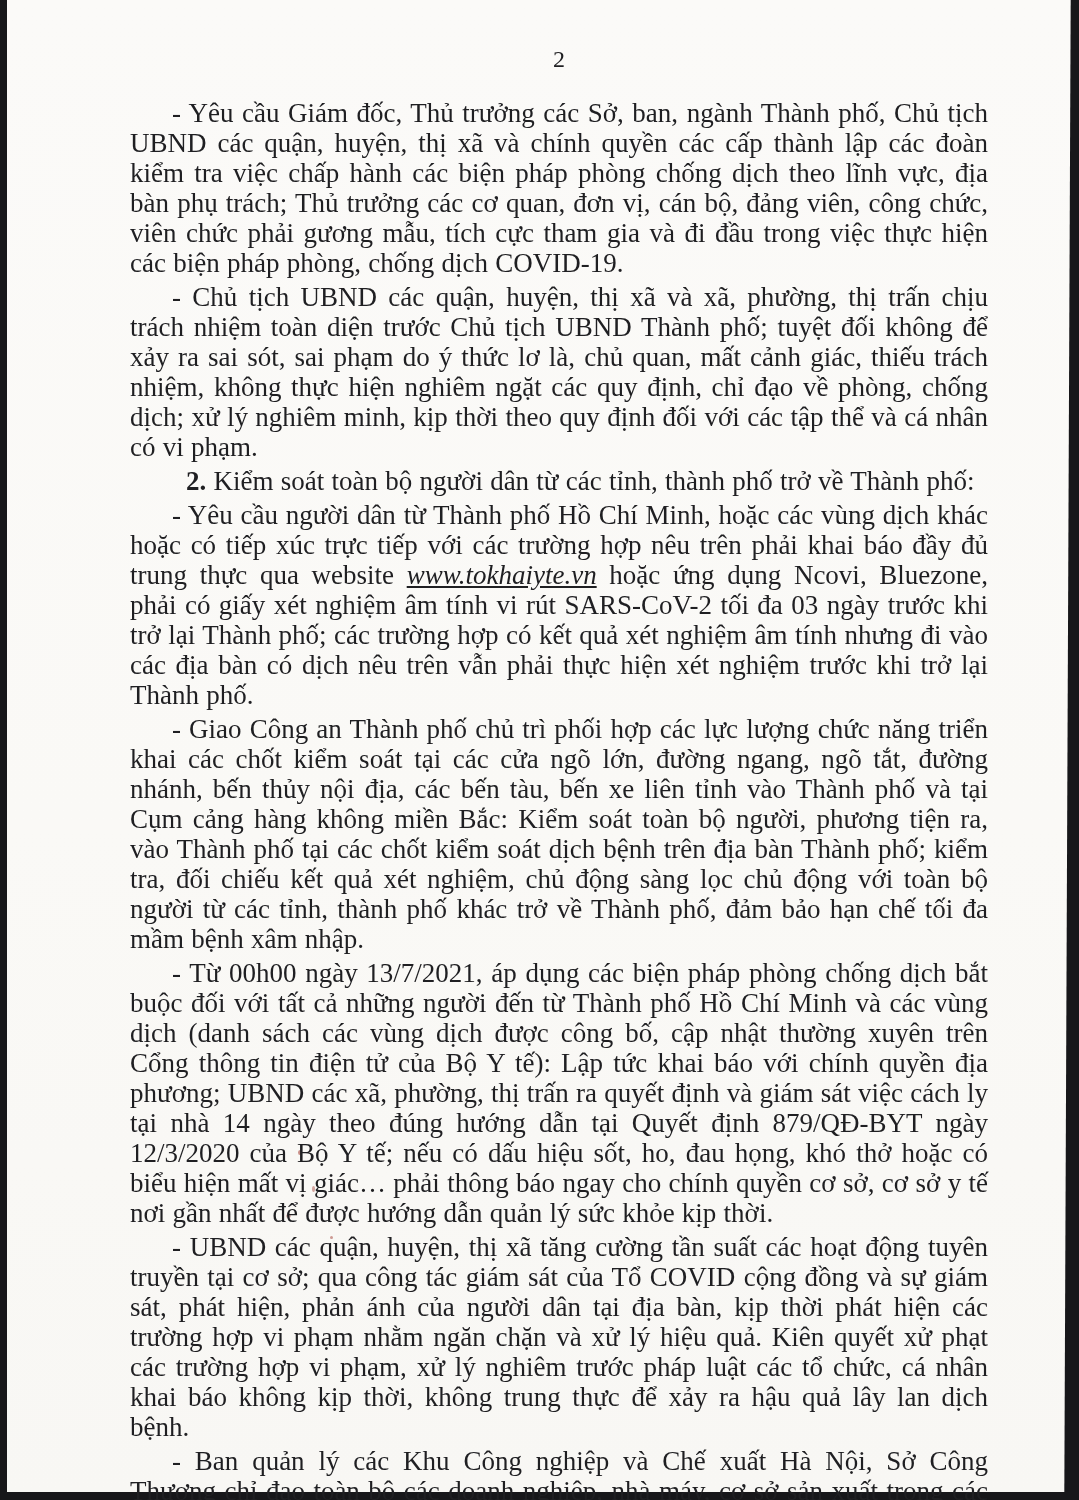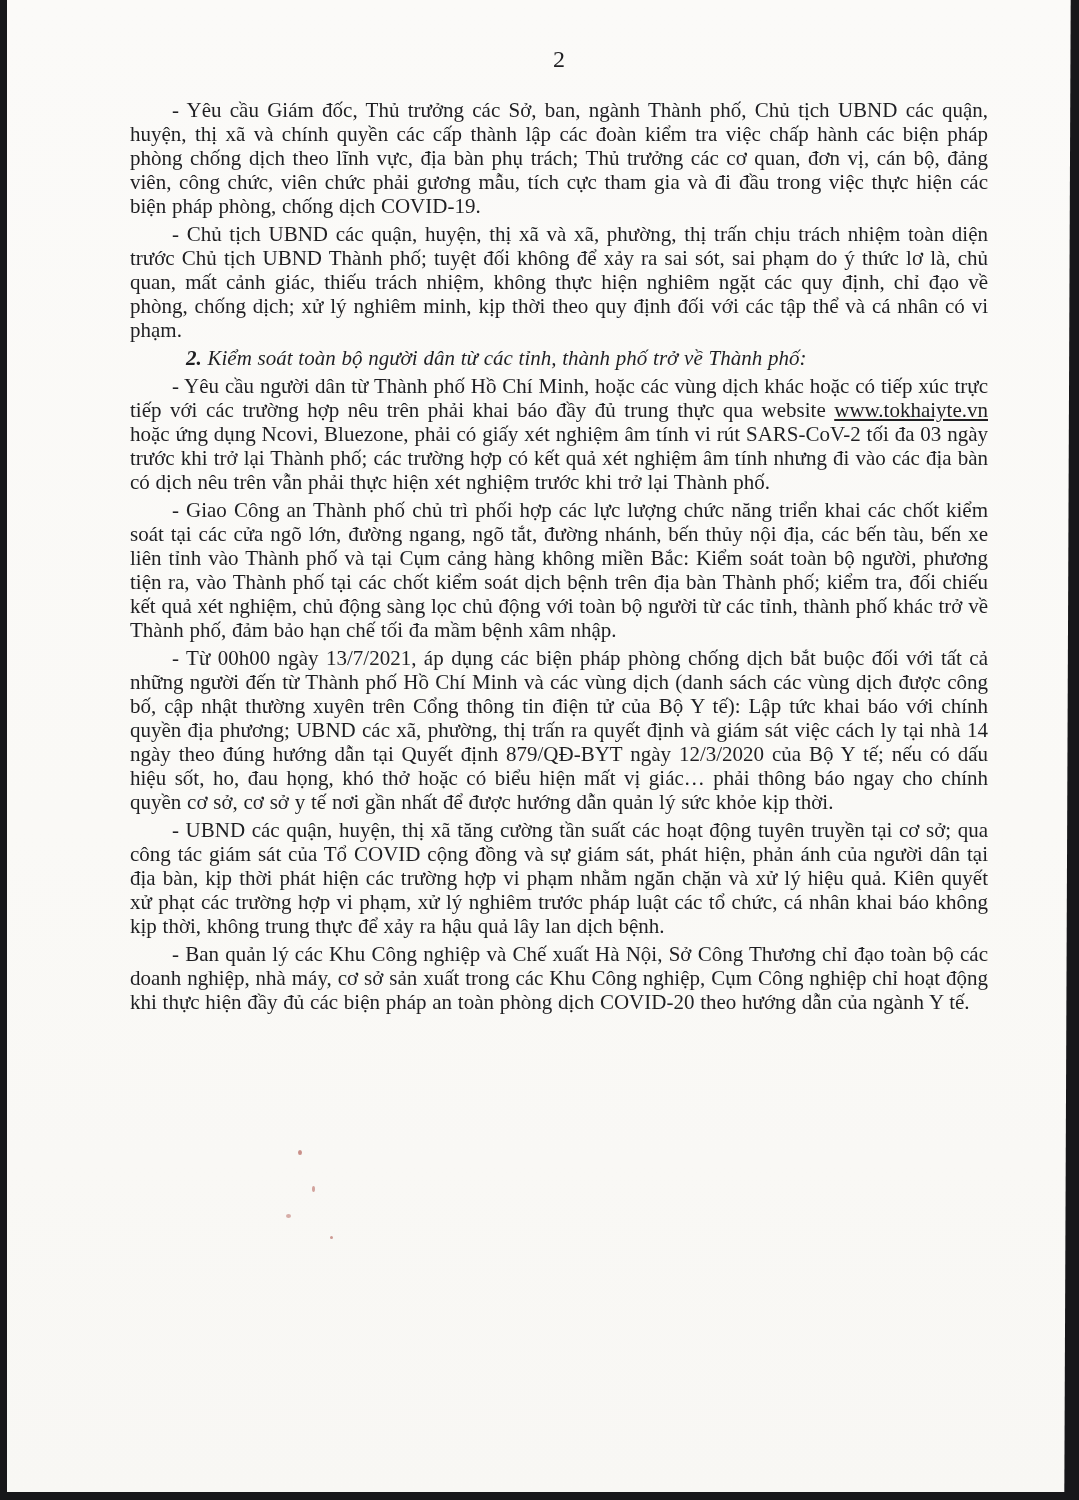--- a/index.html
+++ b/index.html
@@ -15,26 +15,26 @@
   .edge-right{right:0;top:0;width:16px;height:100%;clip-path:polygon(48% 0,100% 0,100% 100%,8% 100%);}
   .edge-bottom{left:0;bottom:0;width:100%;height:8px;}
   .content{
     position:absolute;left:130px;top:0;width:858px;
     filter:blur(0.3px);
   }
   .page-number{
     text-align:center;margin:46px 0 26px;font-size:24px;line-height:26px;
   }
   .doc p{
-    margin:0 0 4px;font-size:21px;line-height:24px;
+    margin:0 0 4px;font-size:27px;line-height:30px;
     text-align:justify;text-indent:42px;word-spacing:0.5px;
   }
-  .doc p.heading{text-indent:56px;font-style:italic;}
+  .doc p.heading{text-indent:56px;}
   .heading .num{font-weight:bold;}
-  a.doc-link{color:inherit;text-decoration:underline;cursor:pointer;}
+  a.doc-link{color:inherit;text-decoration:underline;cursor:pointer;font-style:italic;}
   .speck{position:absolute;border-radius:50%;background:#a23b32;opacity:.55;}
   .s1{left:298px;top:1150px;width:4px;height:5px;}
   .s2{left:312px;top:1186px;width:3px;height:6px;opacity:.45;}
   .s3{left:286px;top:1214px;width:5px;height:4px;opacity:.4;}
   .s4{left:330px;top:1236px;width:3px;height:3px;opacity:.5;}
 </style>
 </head>
 <body>
 
 <div class="scan">

